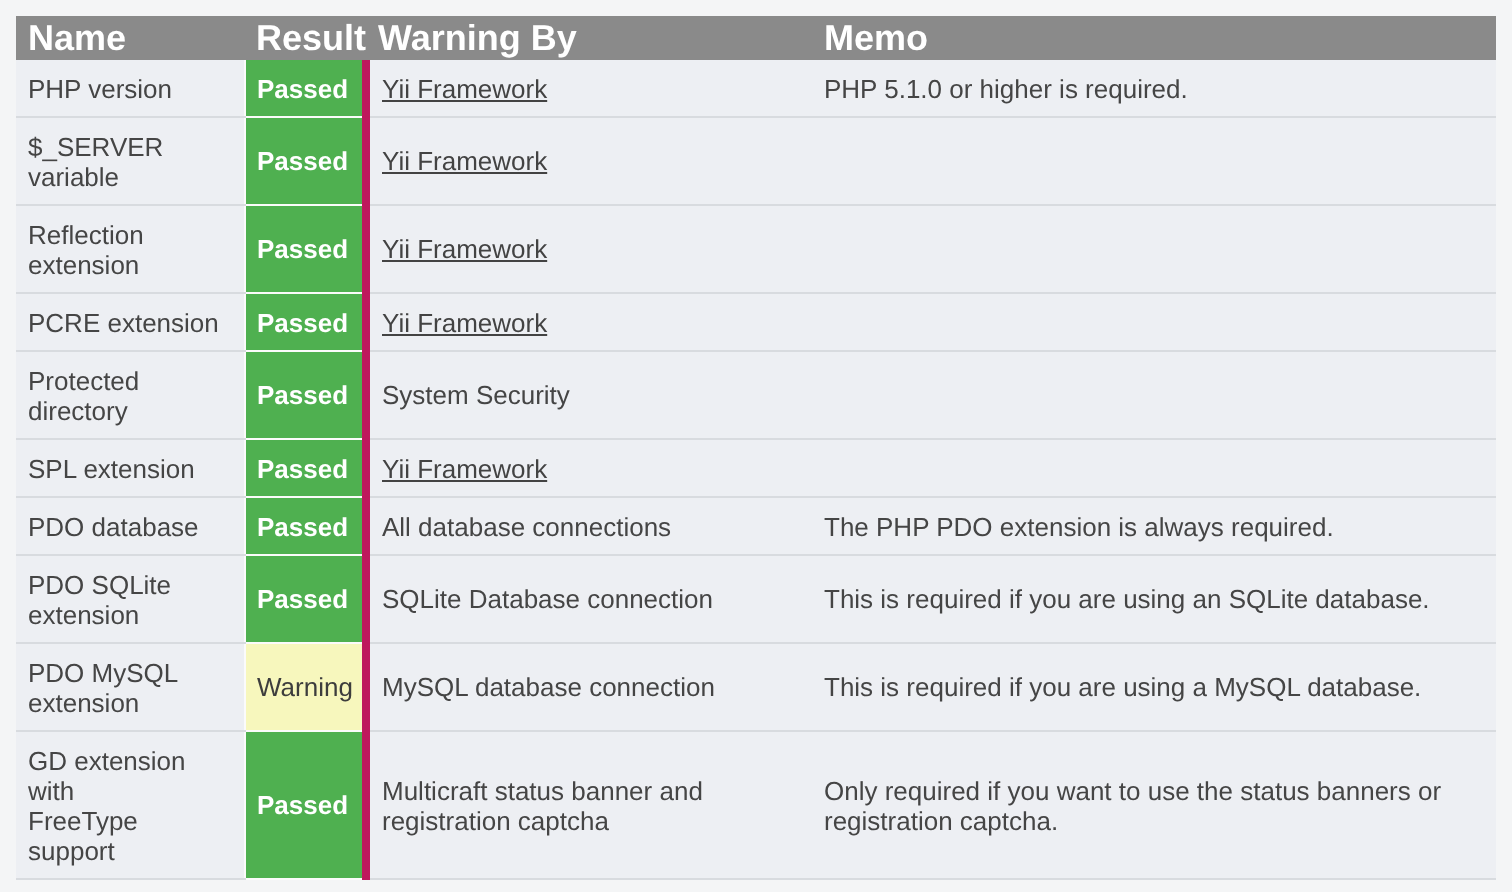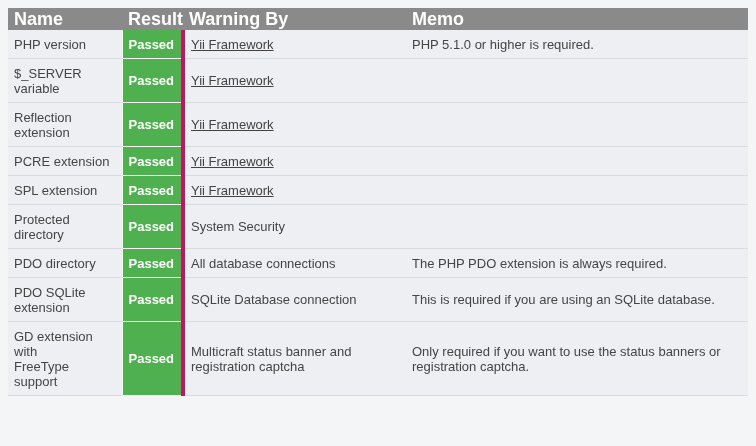--- a/index.html
+++ b/index.html
@@ -116,44 +116,51 @@
           <td class="c-req"><a href="#" class="req-link">Yii Framework</a></td>
           <td class="c-memo"></td>
         </tr>
         <tr>
           <td class="c-name">PCRE extension</td>
           <td class="c-result passed">Passed</td>
           <td class="c-req"><a href="#" class="req-link">Yii Framework</a></td>
           <td class="c-memo"></td>
         </tr>
         <tr>
-          <td class="c-name">SPL extension</td>
-          <td class="c-result passed">Passed</td>
-          <td class="c-req"><a href="#" class="req-link">Yii Framework</a></td>
-          <td class="c-memo"></td>
-        </tr>
-        <tr>
           <td class="c-name">Protected
 directory</td>
           <td class="c-result passed">Passed</td>
           <td class="c-req"><span>System Security</span></td>
           <td class="c-memo"></td>
         </tr>
         <tr>
-          <td class="c-name">PDO directory</td>
+          <td class="c-name">SPL extension</td>
+          <td class="c-result passed">Passed</td>
+          <td class="c-req"><a href="#" class="req-link">Yii Framework</a></td>
+          <td class="c-memo"></td>
+        </tr>
+        <tr>
+          <td class="c-name">PDO database</td>
           <td class="c-result passed">Passed</td>
           <td class="c-req"><span>All database connections</span></td>
           <td class="c-memo">The PHP PDO extension is always required.</td>
         </tr>
         <tr>
           <td class="c-name">PDO SQLite
 extension</td>
           <td class="c-result passed">Passed</td>
           <td class="c-req"><span>SQLite Database connection</span></td>
           <td class="c-memo">This is required if you are using an SQLite database.</td>
+        </tr>
+        <tr>
+          <td class="c-name">PDO MySQL
+extension</td>
+          <td class="c-result warning">Warning</td>
+          <td class="c-req"><span>MySQL database connection</span></td>
+          <td class="c-memo">This is required if you are using a MySQL database.</td>
         </tr>
         <tr>
           <td class="c-name">GD extension
 with
 FreeType
 support</td>
           <td class="c-result passed">Passed</td>
           <td class="c-req"><span>Multicraft status banner and
 registration captcha</span></td>
           <td class="c-memo">Only required if you want to use the status banners or

